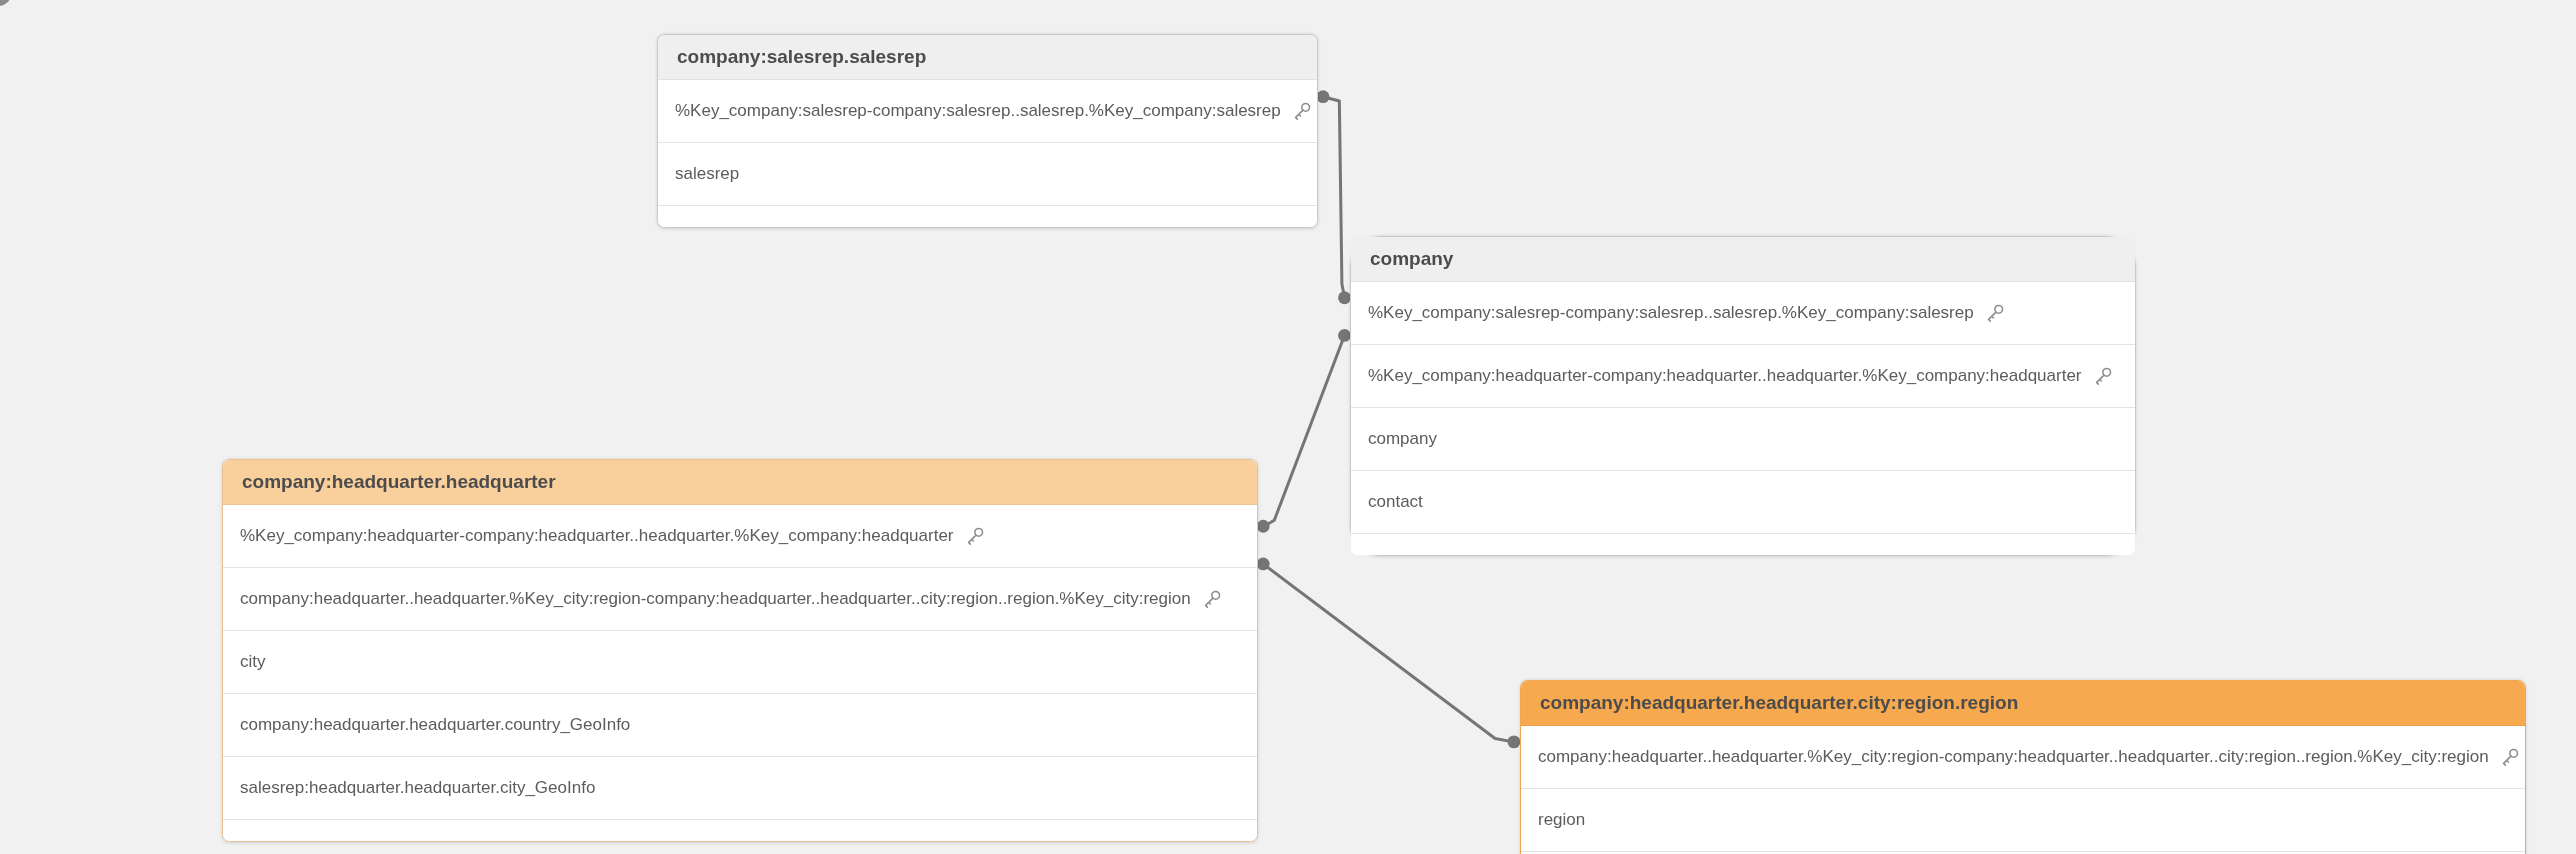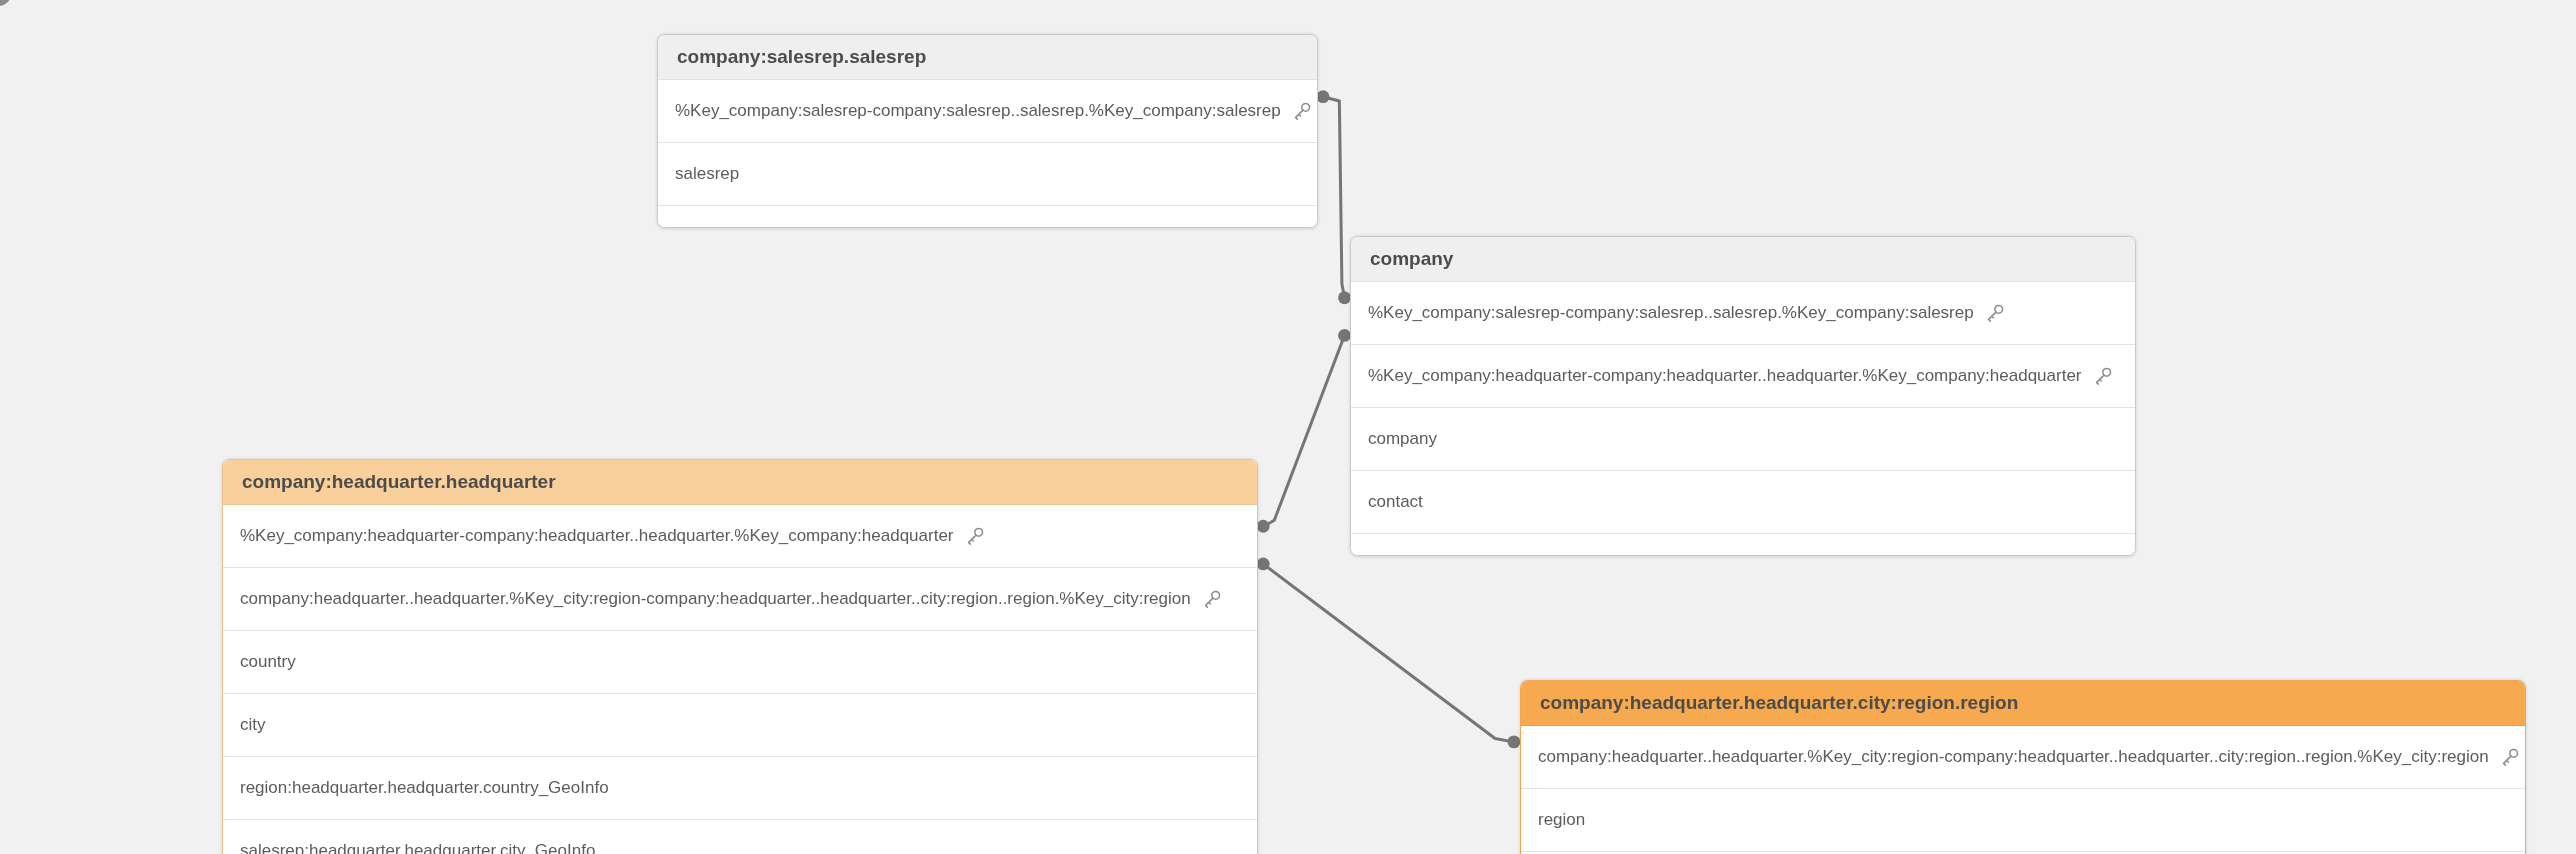--- a/index.html
+++ b/index.html
@@ -84,21 +84,21 @@
               <circle cx="16" cy="8" r="4.2"></circle>
               <path d="M13.1 11 L5 19 M5 19 L6.9 20.9 M8.4 15.6 L10.2 17.4"></path>
             </g>
           </svg>
         </div>
         <div class="field-row">
           <span class="field-label">salesrep</span>
         </div>
         <div class="empty-row"></div>
       </div>
-      <div class="table" style="left: 1350px; top: 236px; width: 786px; border-color: rgb(201, 201, 201);">
+      <div class="table" style="left: 1350px; top: 236px; width: 786px; border-color: rgb(201, 201, 201); border-radius: 31px;">
         <div class="table-header" style="background: rgb(239, 239, 239);"><span>company</span></div>
         <div class="field-row">
           <span class="field-label">%Key_company:salesrep-company:salesrep..salesrep.%Key_company:salesrep</span>
           <svg width="22" height="22" viewBox="0 0 24 24" class="key-icon">
             <g fill="none" stroke="#8c8c8c" stroke-width="1.7" stroke-linecap="round">
               <circle cx="16" cy="8" r="4.2"></circle>
               <path d="M13.1 11 L5 19 M5 19 L6.9 20.9 M8.4 15.6 L10.2 17.4"></path>
             </g>
           </svg>
         </div>
@@ -133,27 +133,24 @@
         <div class="field-row">
           <span class="field-label">company:headquarter..headquarter.%Key_city:region-company:headquarter..headquarter..city:region..region.%Key_city:region</span>
           <svg width="22" height="22" viewBox="0 0 24 24" class="key-icon">
             <g fill="none" stroke="#8c8c8c" stroke-width="1.7" stroke-linecap="round">
               <circle cx="16" cy="8" r="4.2"></circle>
               <path d="M13.1 11 L5 19 M5 19 L6.9 20.9 M8.4 15.6 L10.2 17.4"></path>
             </g>
           </svg>
         </div>
         <div class="field-row">
-          <span class="field-label">country</span>
-        </div>
-        <div class="field-row">
           <span class="field-label">city</span>
         </div>
         <div class="field-row">
-          <span class="field-label">region:headquarter.headquarter.country_GeoInfo</span>
+          <span class="field-label">company:headquarter.headquarter.country_GeoInfo</span>
         </div>
         <div class="field-row">
           <span class="field-label">salesrep:headquarter.headquarter.city_GeoInfo</span>
         </div>
         <div class="empty-row"></div>
       </div>
       <div class="table" style="left: 1520px; top: 680px; width: 1006px; border-color: rgb(236, 168, 85);">
         <div class="table-header" style="background: rgb(246, 169, 78);"><span>company:headquarter.headquarter.city:region.region</span></div>
         <div class="field-row">
           <span class="field-label">company:headquarter..headquarter.%Key_city:region-company:headquarter..headquarter..city:region..region.%Key_city:region</span>

